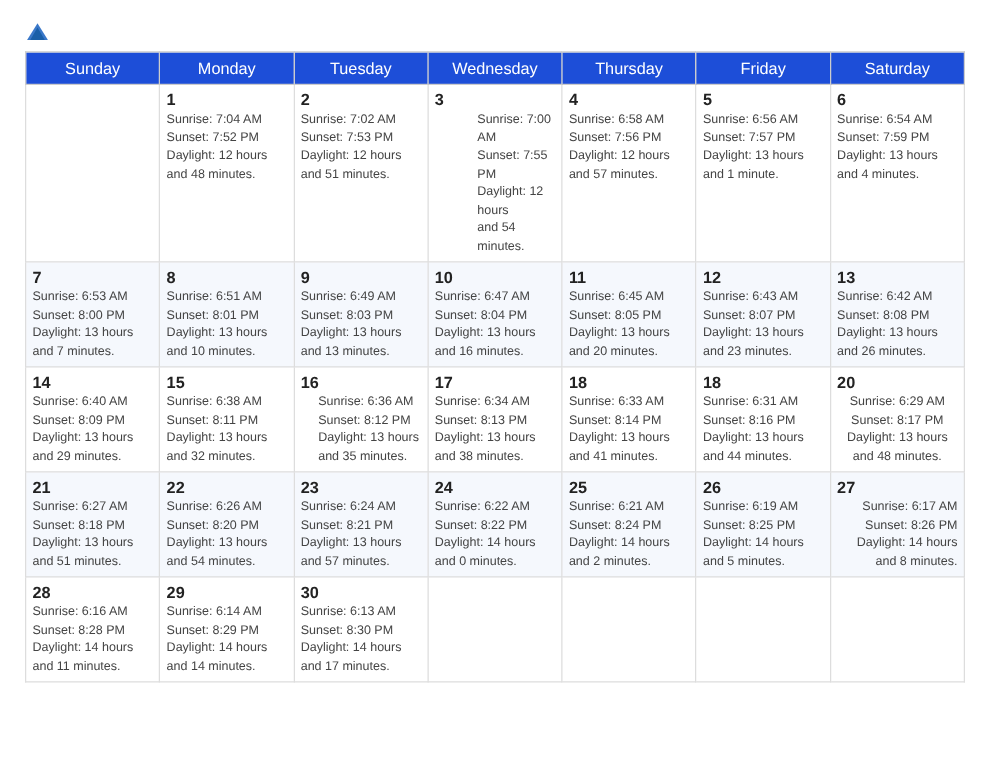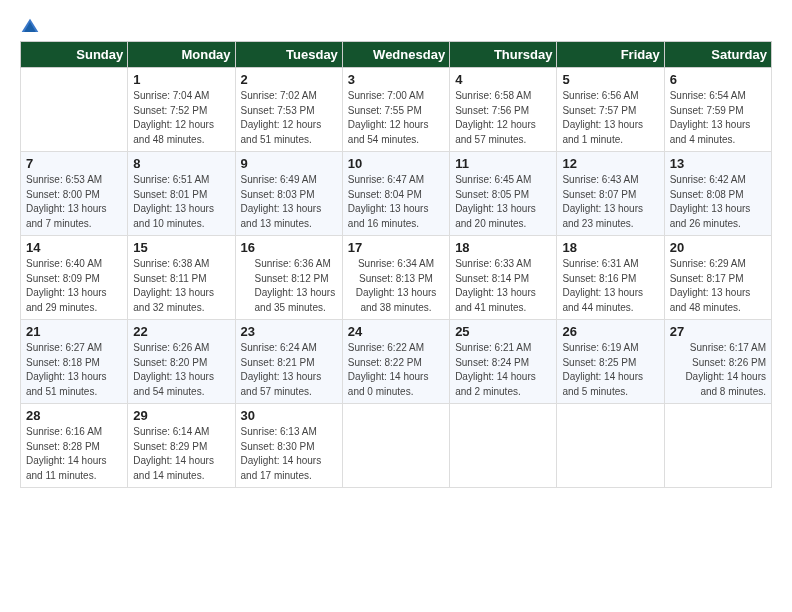--- a/index.html
+++ b/index.html
@@ -50,26 +50,26 @@
     .location {
       font-size: 15px;
       color: #555;
     }
     table {
       width: 100%;
       border-collapse: collapse;
       table-layout: fixed;
     }
     thead tr th {
-      background-color: #14532d;
+      background-color: #1d4ed8;
       color: #fff;
       font-size: 13px;
-      font-weight: bold;
+      font-weight: normal;
       padding: 5px 4px;
-      text-align: right;
+      text-align: center;
       border: 1px solid #ccc;
     }
     tbody tr td {
       vertical-align: top;
       border: 1px solid #ddd;
       padding: 4px 5px;
       font-size: 10.5px;
       color: #333;
       height: 80px;
     }
@@ -140,21 +140,21 @@
           </td>
           <td>
             <span class="day-number">2</span>
             <div class="day-info" style="white-space: pre-line;">Sunrise: 7:02 AM
 Sunset: 7:53 PM
 Daylight: 12 hours
 and 51 minutes.</div>
           </td>
           <td>
             <span class="day-number">3</span>
-            <div class="day-info" style="white-space: pre-line;">Sunrise: 7:00 AM
+            <div class="day-info" style="white-space: pre-line; margin-left: 34px;">Sunrise: 7:00 AM
 Sunset: 7:55 PM
 Daylight: 12 hours
 and 54 minutes.</div>
           </td>
           <td>
             <span class="day-number">4</span>
             <div class="day-info" style="white-space: pre-line;">Sunrise: 6:58 AM
 Sunset: 7:56 PM
 Daylight: 12 hours
 and 57 minutes.</div>
@@ -242,42 +242,42 @@
           </td>
           <td>
             <span class="day-number">16</span>
             <div class="day-info" style="white-space: pre-line; margin-left: 14px;">Sunrise: 6:36 AM
 Sunset: 8:12 PM
 Daylight: 13 hours
 and 35 minutes.</div>
           </td>
           <td>
             <span class="day-number">17</span>
-            <div class="day-info" style="white-space: pre-line; text-align: center;">Sunrise: 6:34 AM
+            <div class="day-info" style="white-space: pre-line;">Sunrise: 6:34 AM
 Sunset: 8:13 PM
 Daylight: 13 hours
 and 38 minutes.</div>
           </td>
           <td>
             <span class="day-number">18</span>
             <div class="day-info" style="white-space: pre-line;">Sunrise: 6:33 AM
 Sunset: 8:14 PM
 Daylight: 13 hours
 and 41 minutes.</div>
           </td>
           <td>
             <span class="day-number">18</span>
             <div class="day-info" style="white-space: pre-line;">Sunrise: 6:31 AM
 Sunset: 8:16 PM
 Daylight: 13 hours
 and 44 minutes.</div>
           </td>
           <td>
             <span class="day-number">20</span>
-            <div class="day-info" style="white-space: pre-line;">Sunrise: 6:29 AM
+            <div class="day-info" style="white-space: pre-line; text-align: center;">Sunrise: 6:29 AM
 Sunset: 8:17 PM
 Daylight: 13 hours
 and 48 minutes.</div>
           </td>
         </tr>
         <tr>
           <td>
             <span class="day-number">21</span>
             <div class="day-info" style="white-space: pre-line;">Sunrise: 6:27 AM
 Sunset: 8:18 PM

